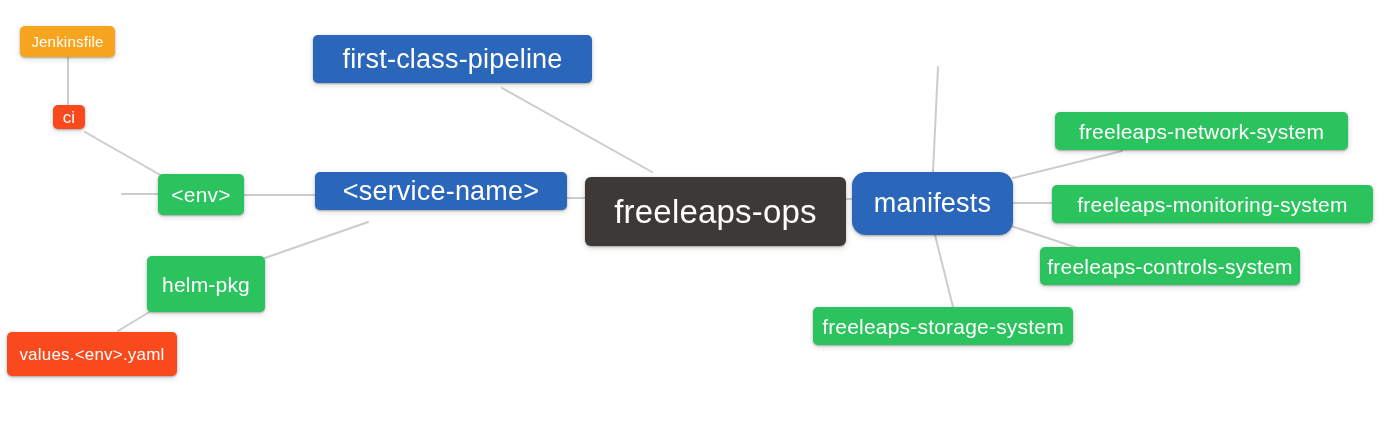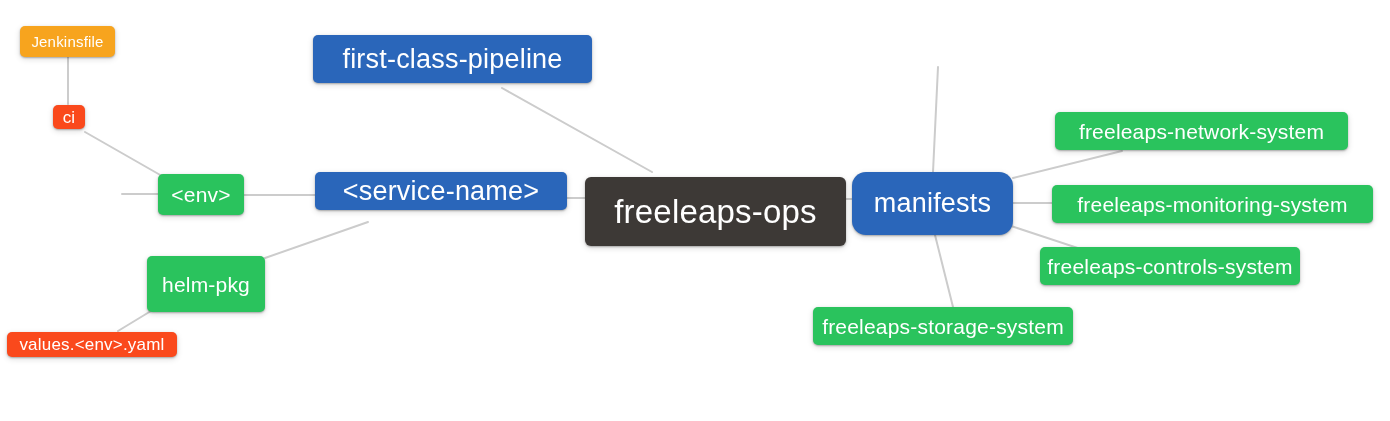--- a/index.html
+++ b/index.html
@@ -42,21 +42,21 @@
   .c-dark   { background: #3d3936; border-radius: 6px; }
   .c-green  { background: #2ac35d; }
   .c-red    { background: #fa491c; }
   .c-orange { background: #f7a41e; }
 
   #n-jenkinsfile          { left: 20px;   top: 26px;  width: 95px;  height: 31px; font-size: 15px; }
   #n-ci                   { left: 53px;   top: 105px; width: 32px;  height: 24px; font-size: 17px; }
   #n-argo-app             { left: 31px;   top: 176px; width: 91px;  height: 35px; font-size: 18px; }
   #n-env                  { left: 158px;  top: 174px; width: 86px;  height: 41px; font-size: 21px; }
   #n-helm-pkg             { left: 147px;  top: 256px; width: 118px; height: 56px; font-size: 21px; }
-  #n-values-env-yaml      { left: 7px;    top: 332px; width: 170px; height: 25px; font-size: 17px; }
+  #n-values-env-yaml      { left: 7px;    top: 332px; width: 170px; height: 44px; font-size: 17px; }
   #n-service-name         { left: 315px;  top: 172px; width: 252px; height: 38px; font-size: 27px; }
   #n-first-class-pipeline { left: 313px;  top: 35px;  width: 279px; height: 48px; font-size: 27px; }
   #n-freeleaps-ops        { left: 585px;  top: 177px; width: 261px; height: 69px; font-size: 33px; }
   #n-manifests            { left: 852px;  top: 172px; width: 161px; height: 63px; font-size: 27px; border-radius: 14px; }
   #n-devops-system        { left: 797px;  top: 27px;  width: 288px; height: 40px; font-size: 21px; }
   #n-network-system       { left: 1055px; top: 112px; width: 293px; height: 38px; font-size: 21px; }
   #n-monitoring-system    { left: 1052px; top: 185px; width: 321px; height: 38px; font-size: 21px; text-align: right; }
   #n-controls-system      { left: 1032px; top: 247px; width: 260px; height: 38px; font-size: 21px; margin-left: 8px; }
   #n-storage-system       { left: 813px;  top: 307px; width: 260px; height: 38px; font-size: 21px; }
 </style>

